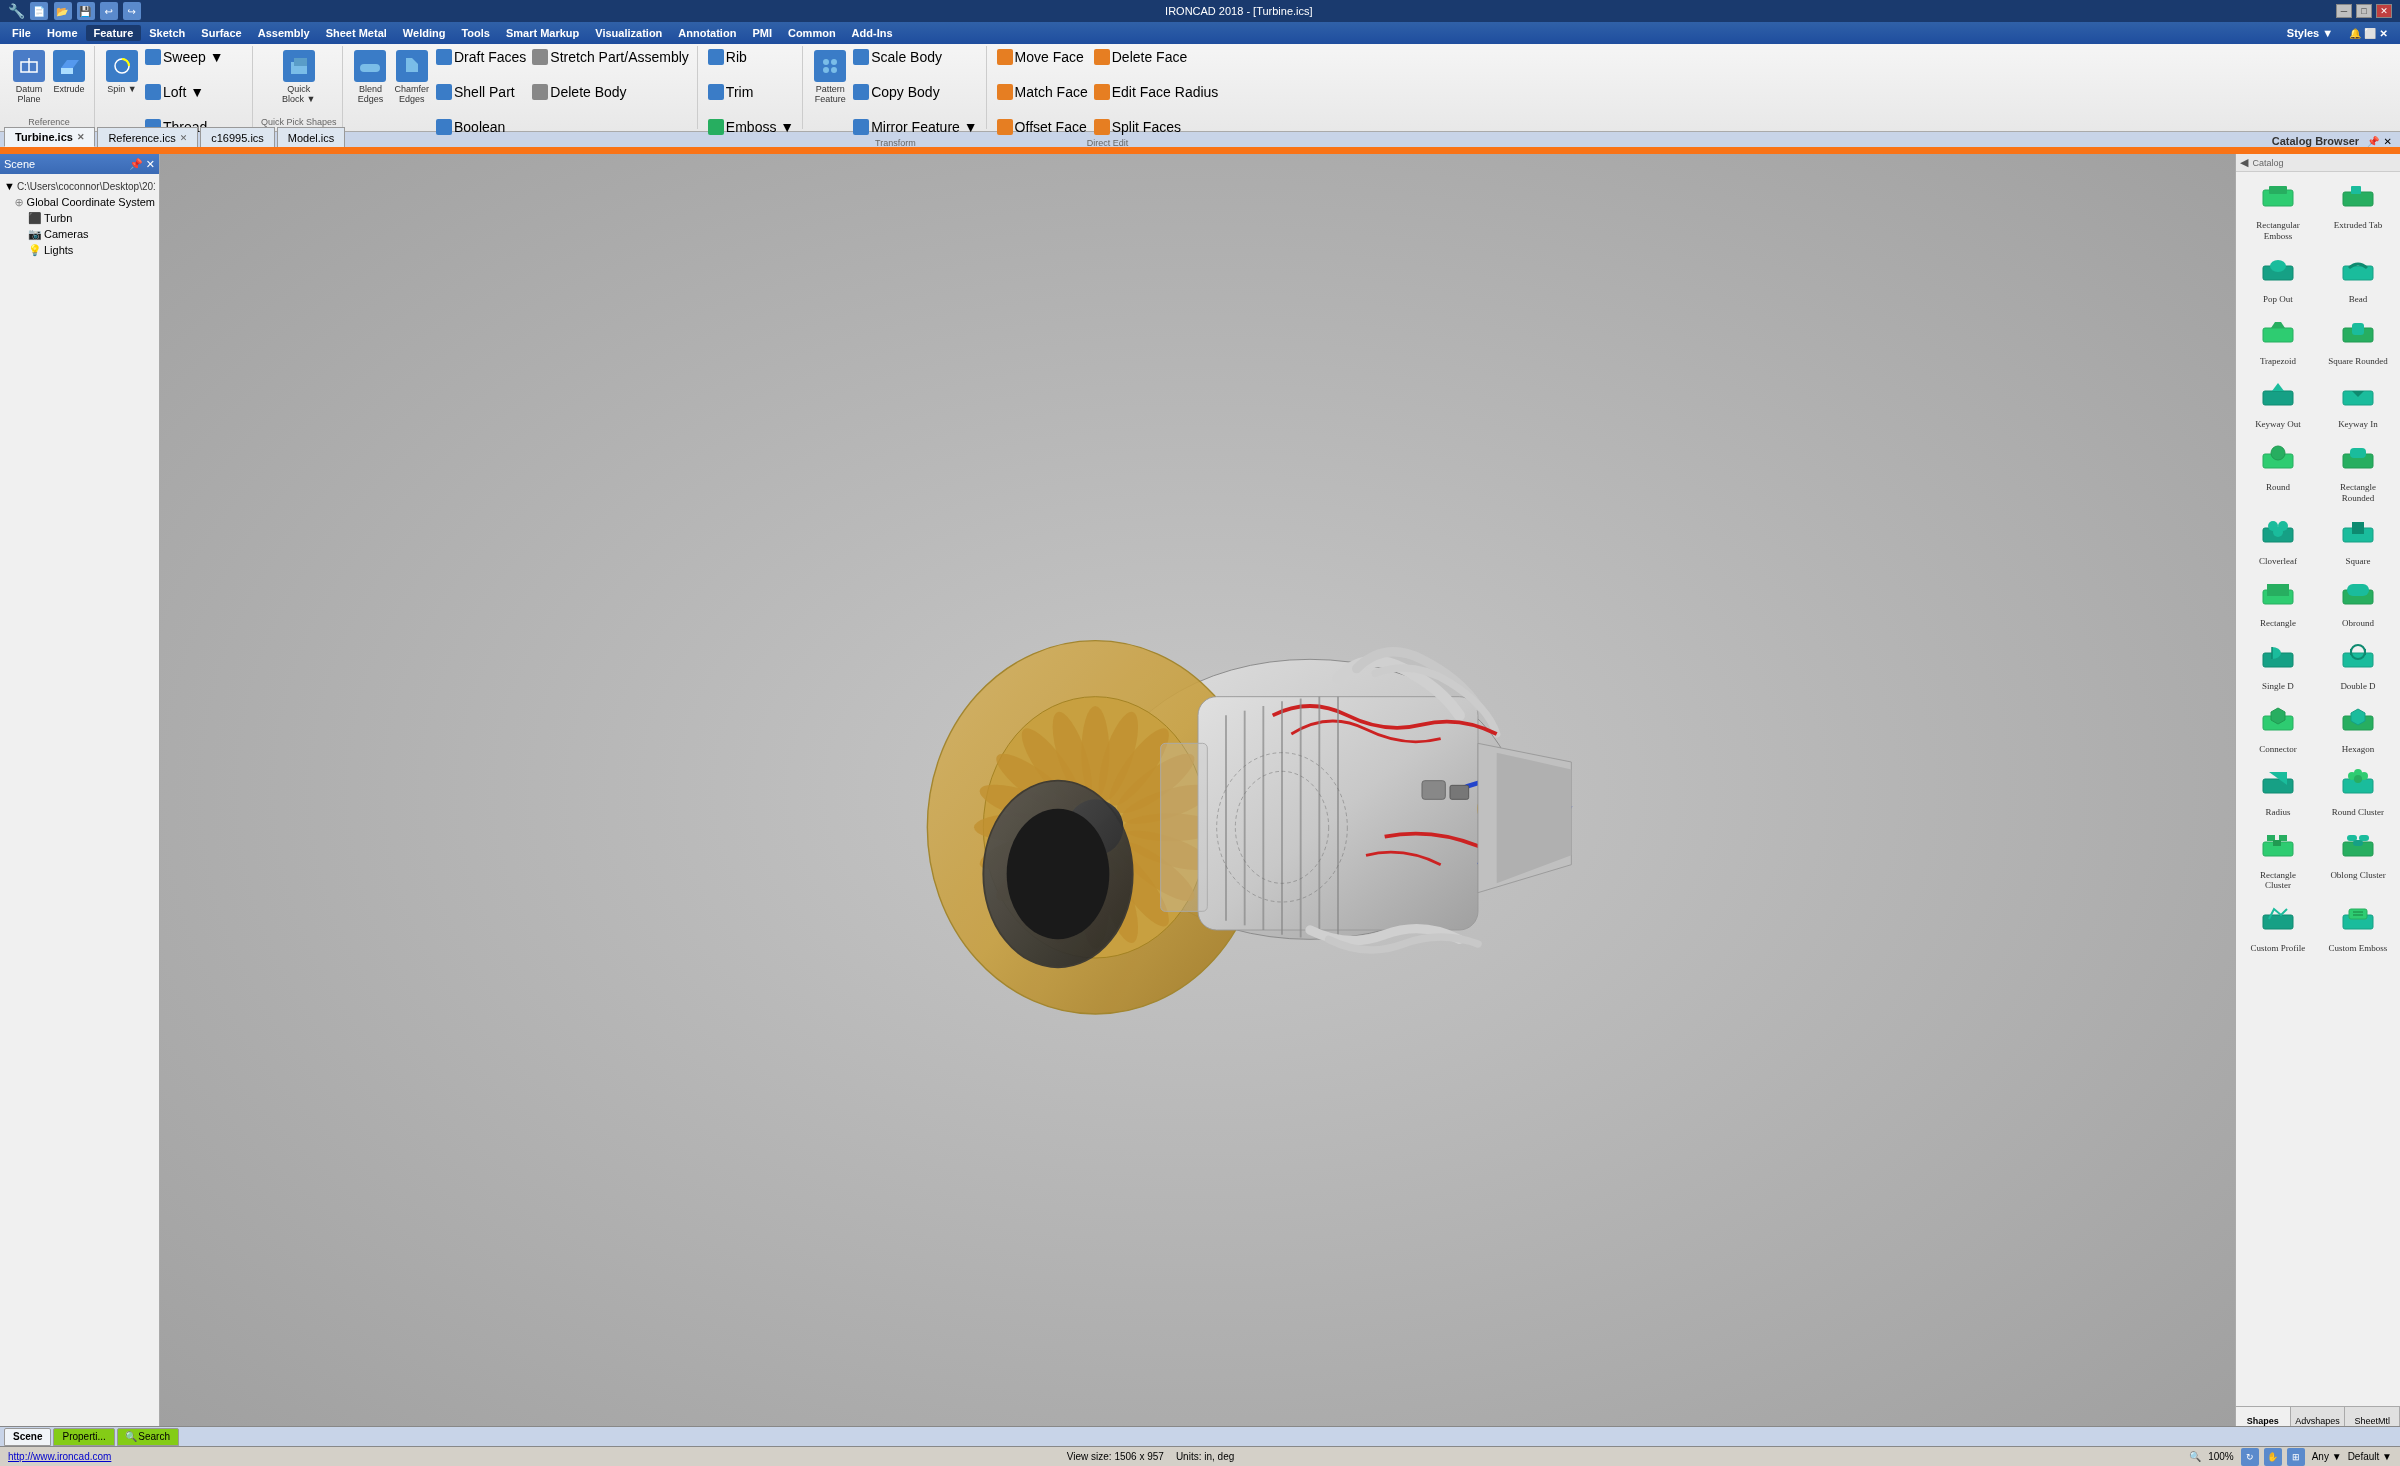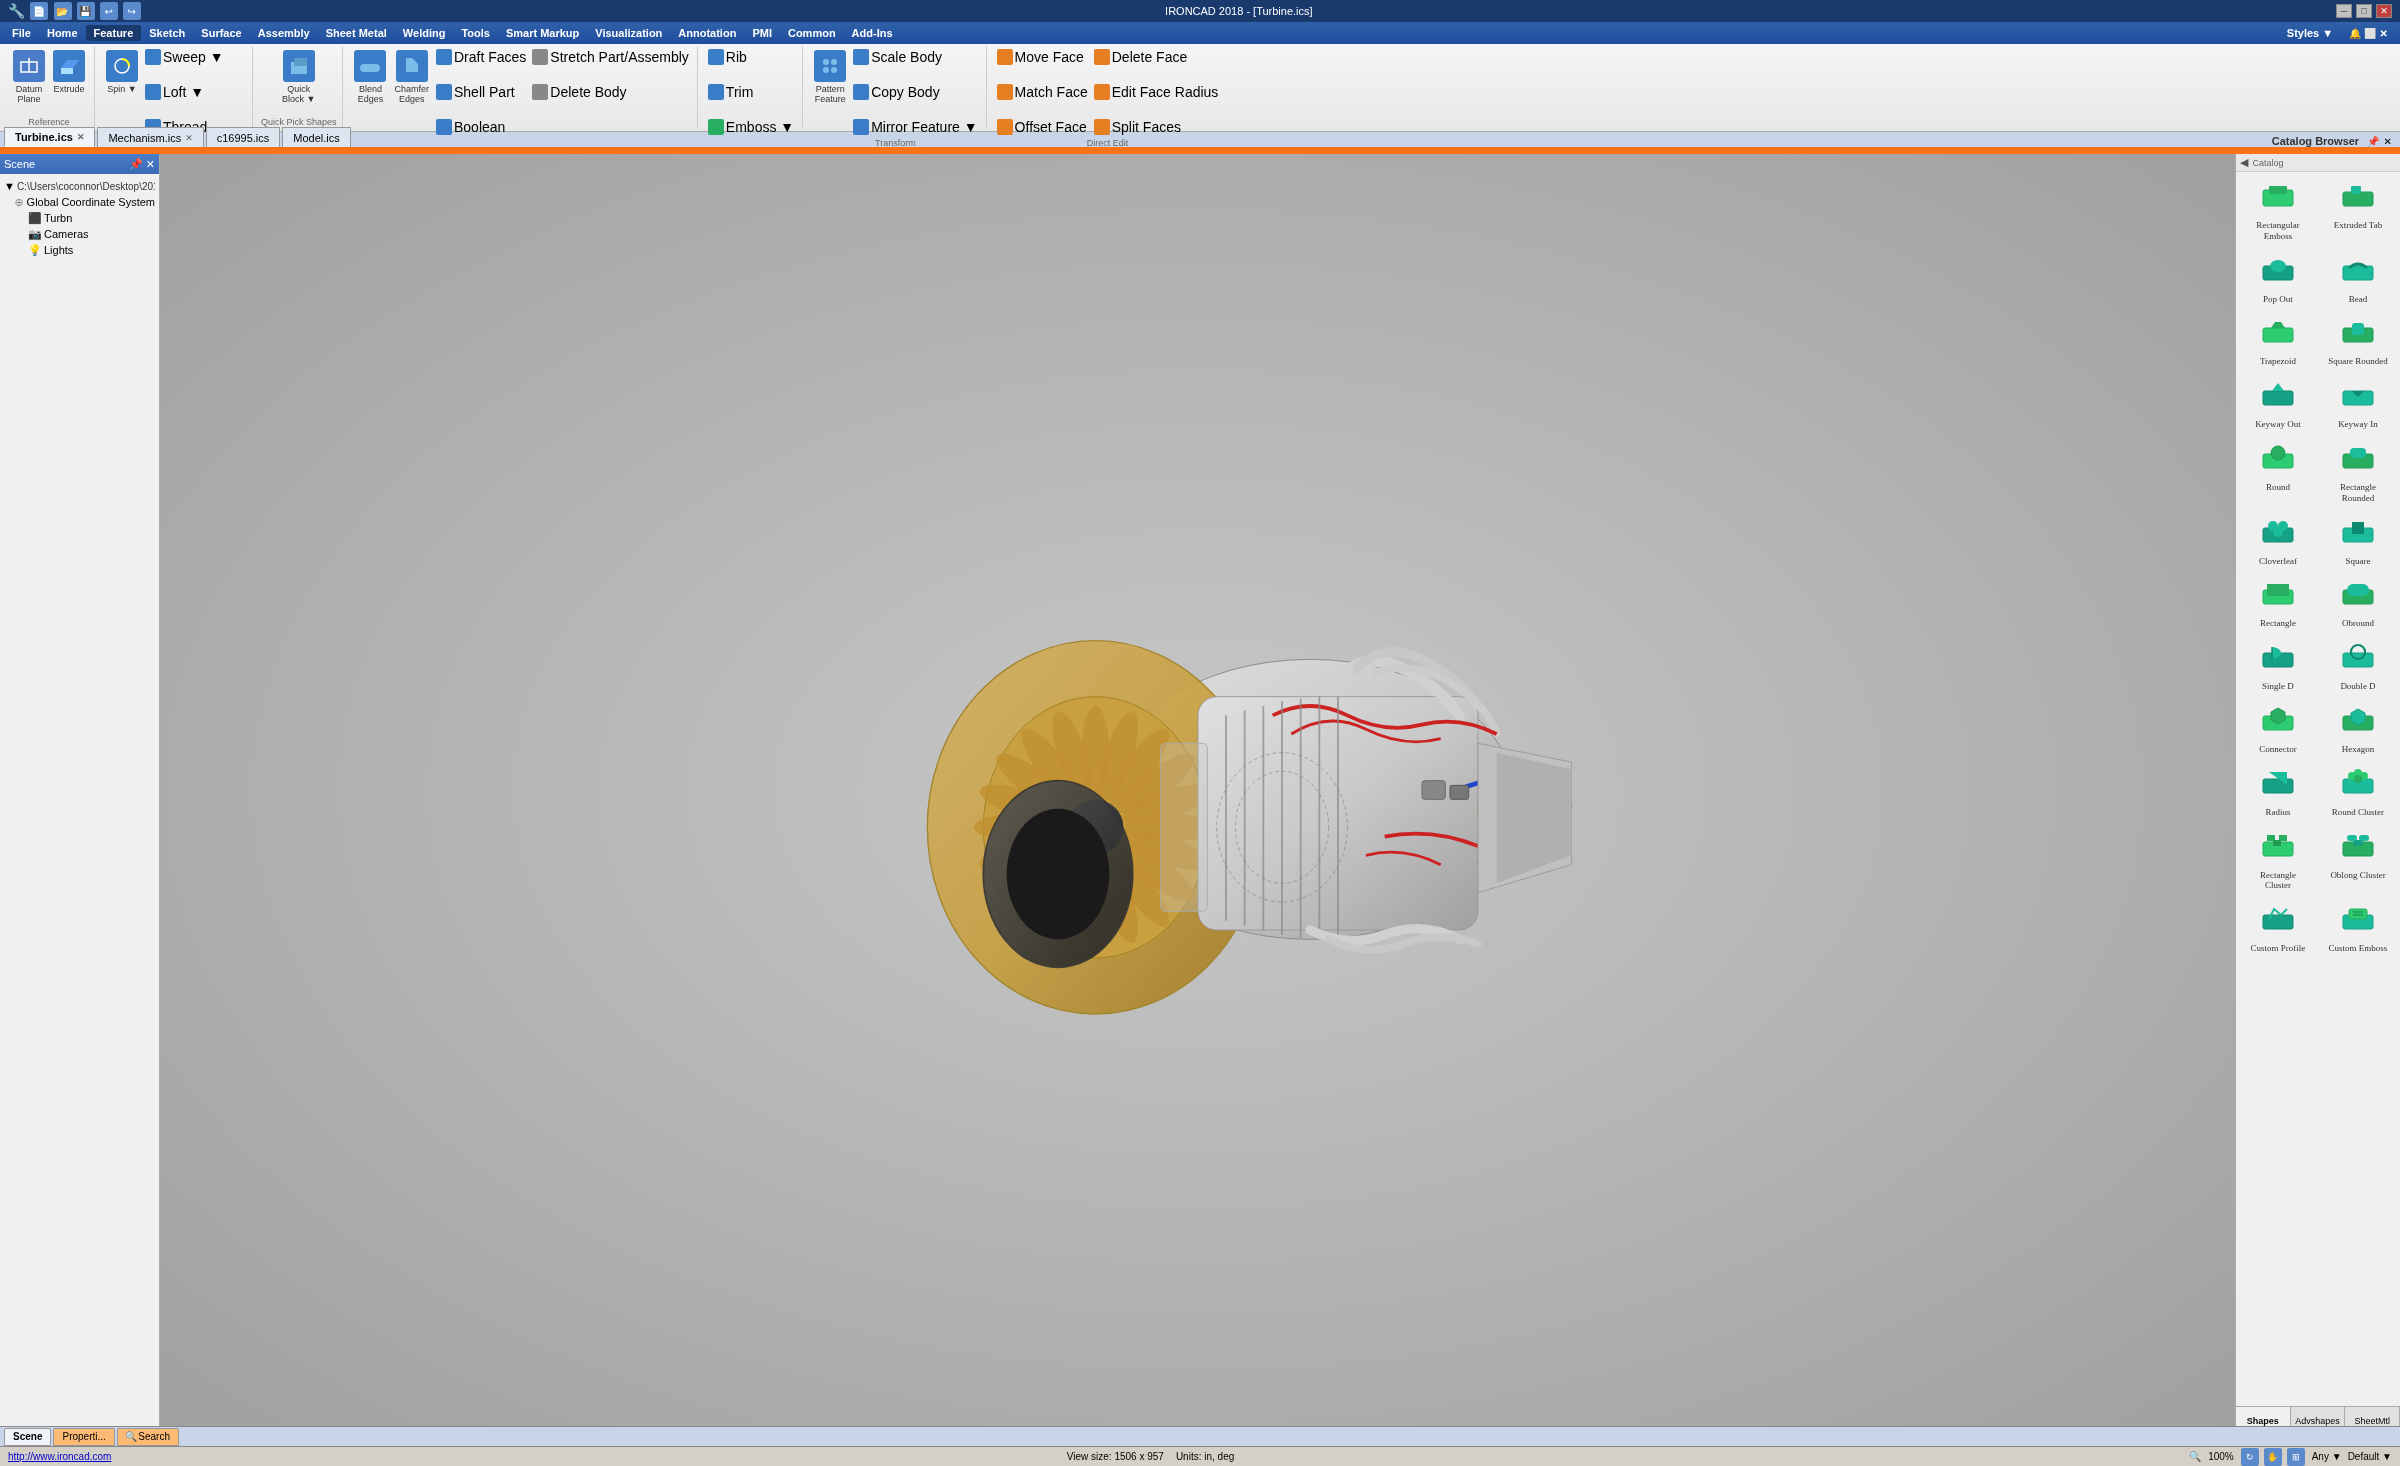--- a/index.html
+++ b/index.html
@@ -269,21 +269,21 @@
       height: 20px;
       background: #c8d4e8;
       display: flex;
       align-items: center;
       padding: 0 4px;
       border-top: 1px solid #888;
     }
     .scene-tab {
       height: 18px;
       padding: 0 8px;
-      background: #fdba74;
+      background: #84cc16;
       border: 1px solid #999;
       cursor: pointer;
       font-size: 10px;
       display: flex;
       align-items: center;
       margin-right: 2px;
       border-radius: 2px 2px 0 0;
     }
     .scene-tab.active { background: #f0f4f8; font-weight: bold; }
 
@@ -581,21 +581,21 @@
     <div class="ribbon-group-label">Direct Edit</div>
   </div>
 </div>
 
 <div id="tabstrip">
   <div class="doc-tab active">
     <span>Turbine.ics</span>
     <span class="tab-close">✕</span>
   </div>
   <div class="doc-tab">
-    <span>Mechanism.ics</span>
+    <span>Reference.ics</span>
     <span class="tab-close">✕</span>
   </div>
   <div class="doc-tab">
     <span>c16995.ics</span>
   </div>
   <div class="doc-tab">
     <span>Model.ics</span>
   </div>
   <div style="flex:1; display:flex; align-items:center; justify-content:flex-end; padding-right:4px;">
     <span style="font-size:11px; font-weight:bold; color:#333;">Catalog Browser</span>

